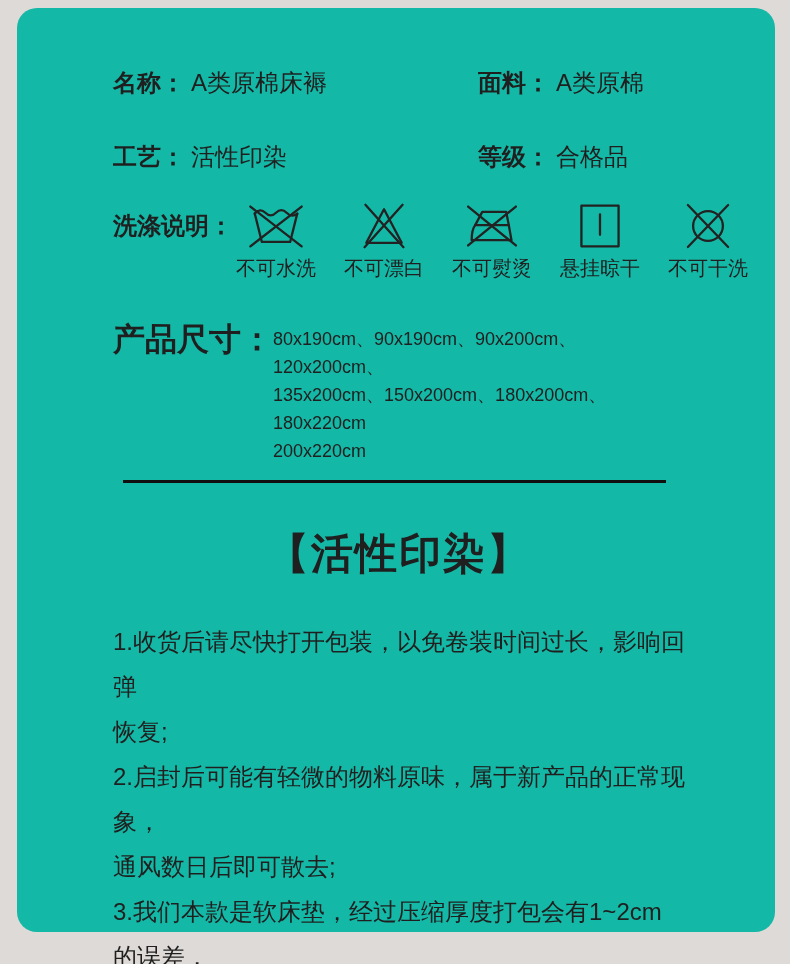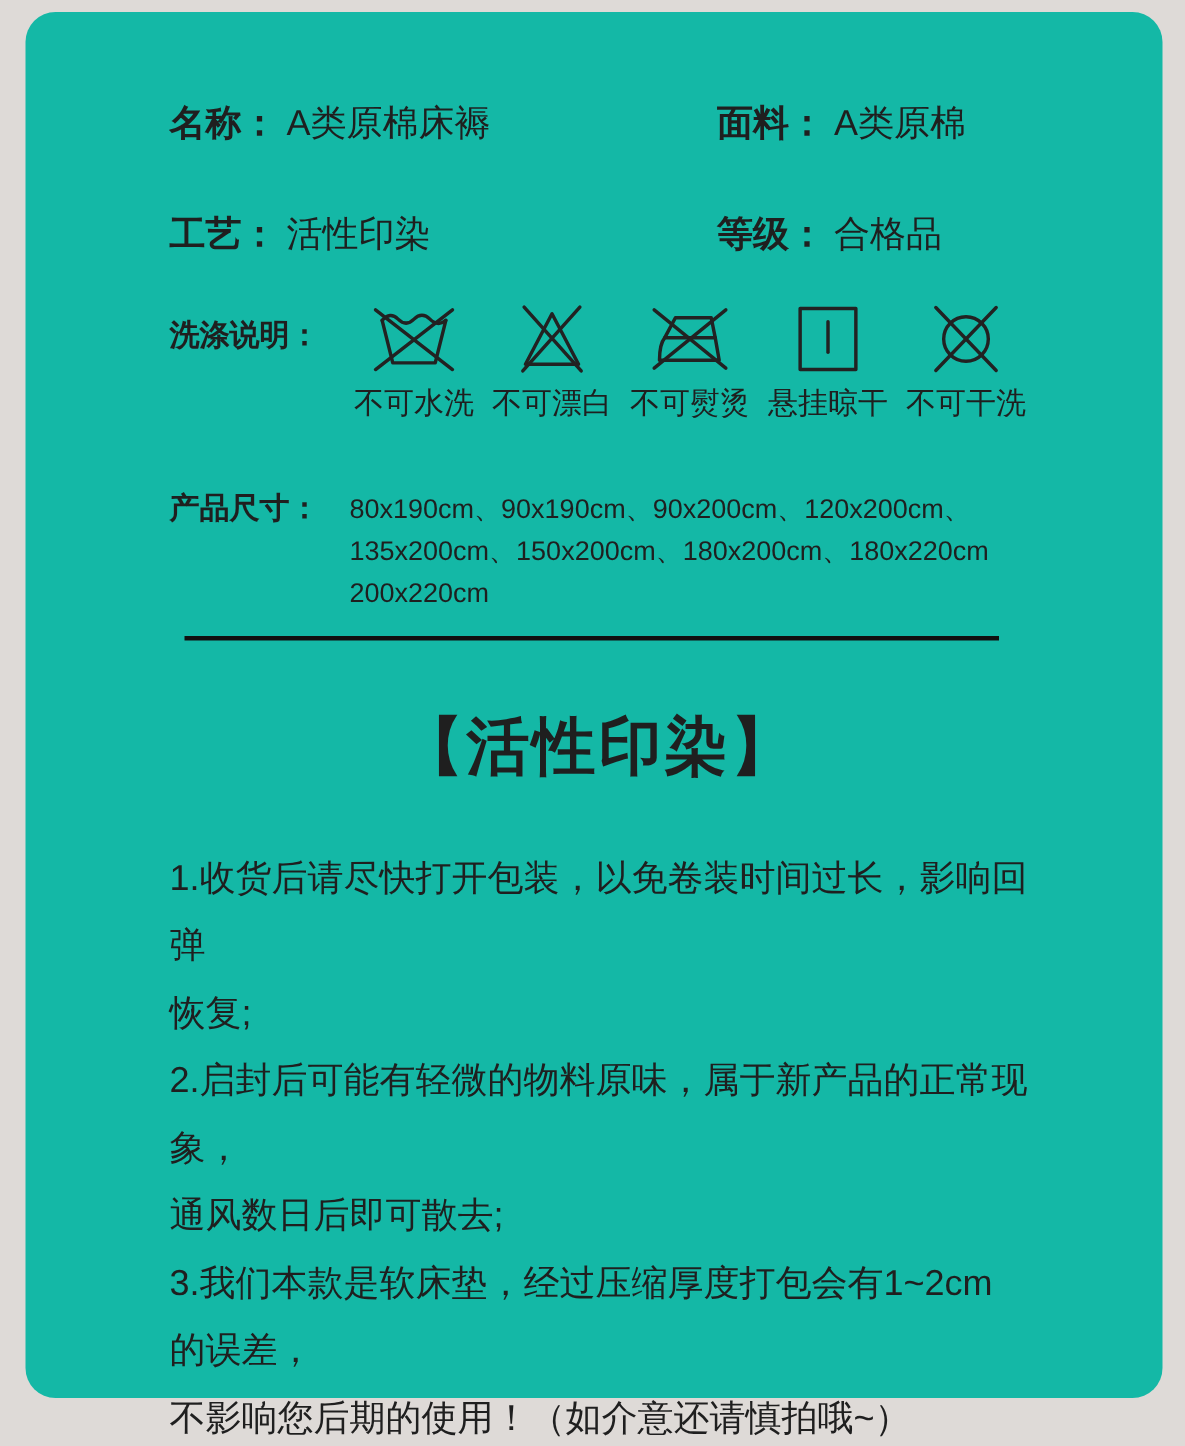--- a/index.html
+++ b/index.html
@@ -13,30 +13,30 @@
     background:#14b8a6; border-radius:20px; box-sizing:border-box;
     padding:60px 90px 20px 96px;
   }
   .spec-grid {
     display:grid; grid-template-columns:365px 1fr; row-gap:44px;
     font-size:24px; line-height:30px;
   }
   .spec { white-space:nowrap; }
   .spec .lbl { font-weight:700; margin-right:6px; }
   .wash-row { display:flex; margin-top:31px; }
-  .wash-label { font-weight:700; font-size:20px; line-height:46px; flex:0 0 120px; white-space:nowrap;font-family:Liberation Mono, monospace; }
-  .wash-items { display:flex; gap:6px; }
+  .wash-label { font-weight:700; font-size:24px; line-height:46px; flex:0 0 120px; white-space:nowrap; }
+  .wash-items { display:flex; gap:22px; }
   .wash-item { display:flex; flex-direction:column; align-items:center; width:86px; }
   .wash-item svg { height:46px; display:block; }
   .wash-item svg path, .wash-item svg line, .wash-item svg rect, .wash-item svg circle {
     fill:none; stroke:#222; stroke-width:2.6; stroke-linecap:round; stroke-linejoin:round;
   }
   .wash-caption { font-size:20px; margin-top:6px; white-space:nowrap; }
   .size-row { display:flex; margin-top:43px; }
-  .size-label { font-weight:700; font-size:20px; line-height:28px; flex:0 0 120px; white-space:nowrap; }
+  .size-label { font-weight:700; font-size:32px; line-height:28px; flex:0 0 120px; white-space:nowrap; }
   .size-value { font-size:18px; line-height:28px; white-space:pre-line; }
   .divider { height:3px; background:#101010; margin:15px 19px 0 10px; }
   .tips-heading {
     font-size:42px; font-weight:700; text-align:center;
     margin-top:46px; line-height:50px; letter-spacing:2px;
   }
   .tips { margin-top:40px; font-size:24px; line-height:45px; }
   .tip { margin:0; white-space:pre-line; }
 </style>
 </head>

